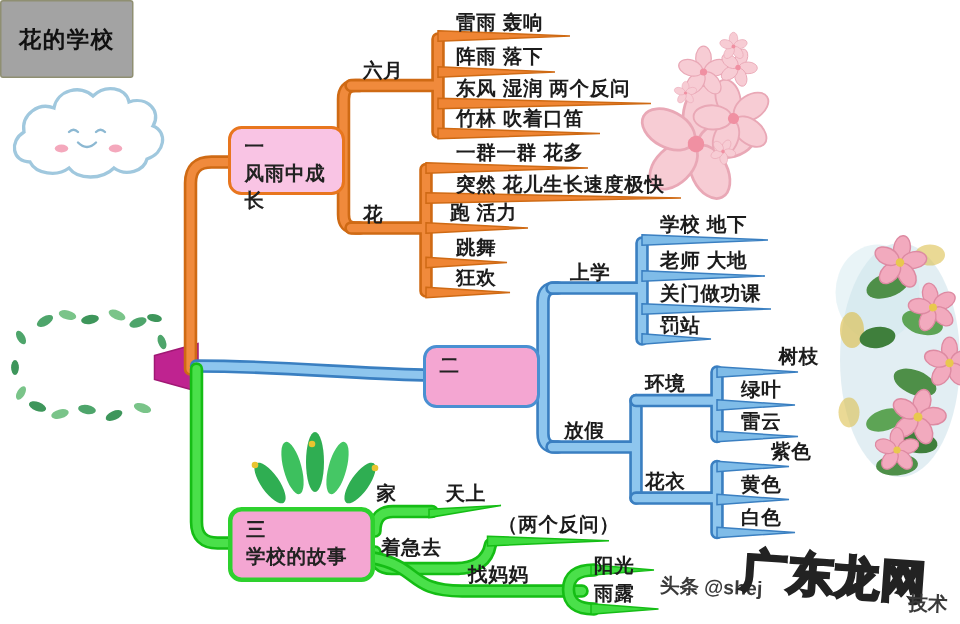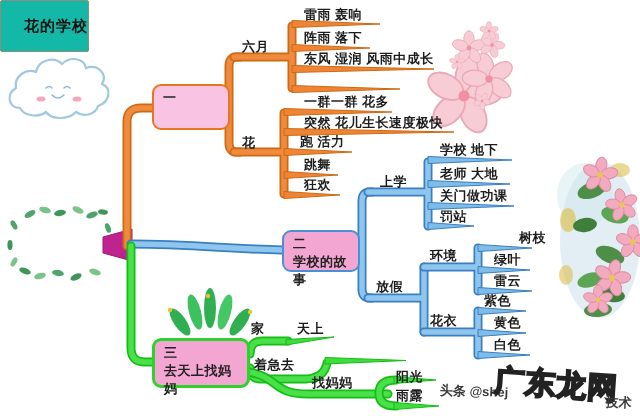--- a/index.html
+++ b/index.html
@@ -8,22 +8,22 @@
   #wires{position:absolute;left:0;top:0;width:640px;height:416px;}
   .lbl{position:absolute;font:700 13px "Liberation Sans",sans-serif;color:#1c1c1c;
        white-space:nowrap;letter-spacing:.5px;line-height:14px;}
   .bx{position:absolute;border-radius:9px;box-sizing:border-box;
       font:700 13px "Liberation Sans",sans-serif;color:#222;line-height:18px;
       padding:3px 4px 0 9px;letter-spacing:.5px;}
   .bx span{display:block;}
   #box1{left:152px;top:84px;width:78px;height:46px;background:#f9c4e4;border:2.5px solid #e8761e;}
   #box2{left:282px;top:230px;width:78px;height:42px;background:#f4a6d2;border:2.5px solid #4a90d2;}
   #box3{left:152px;top:338px;width:98px;height:50px;background:#f4a6d2;border:3px solid #2ed12e;}
-  #boxc{left:18px;top:218px;width:87px;height:50px;background:#14b8a6;border:1.5px solid #8f8f72;
-        border-radius:2px;display:flex;align-items:center;justify-content:flex-end;
+  #boxc{left:18px;top:218px;width:87px;height:50px;background:#a3a3a3;border:1.5px solid #8f8f72;
+        border-radius:2px;display:flex;align-items:center;justify-content:center;
         font:700 15px "Liberation Sans",sans-serif;color:#111;letter-spacing:1px;}
   
   .o-out{stroke:#cf6a14;stroke-width:9;fill:none;stroke-linecap:round;stroke-linejoin:round;}
   .o-in {stroke:#f08a3c;stroke-width:5.5;fill:none;stroke-linecap:round;stroke-linejoin:round;}
   .b-out{stroke:#3a7fc1;stroke-width:9;fill:none;stroke-linecap:round;stroke-linejoin:round;}
   .b-in {stroke:#8ec6ee;stroke-width:5.5;fill:none;stroke-linecap:round;stroke-linejoin:round;}
   .g-out{stroke:#15bd15;stroke-width:9;fill:none;stroke-linecap:round;stroke-linejoin:round;}
   .g-in {stroke:#4ae04a;stroke-width:5.5;fill:none;stroke-linecap:round;stroke-linejoin:round;}
   .o-tap{fill:#ef8534;stroke:#cf6a14;stroke-width:1;}
   .b-tap{fill:#7fbce8;stroke:#3a7fc1;stroke-width:1;}
@@ -197,61 +197,63 @@
       <polygon class="g-tap" points="394,402.5 439,406 394,409.5"></polygon>
     </g>
   </svg>
 
   <div id="boxc" class="">
     <span>花的学校</span>
   </div>
 
   <div id="box1" class="bx">
     <span>一</span>
+    <span>风雨中成长</span>
   </div>
 
   <div id="box2" class="bx">
     <span>二</span>
-    <span>学校的故事</span>
   </div>
 
   <div id="box3" class="bx">
     <span>三</span>
-    <span>去天上找妈妈</span>
+    <span>学校的故事</span>
   </div>
 
   <span class="lbl" style="left:242px;top:40px">六月</span>
   <span class="lbl" style="left:304px;top:8px">雷雨 轰响</span>
   <span class="lbl" style="left:304px;top:31px">阵雨 落下</span>
-  <span class="lbl" style="left:304px;top:52px">东风 湿润 风雨中成长</span>
+  <span class="lbl" style="left:304px;top:52px">东风 湿润 两个反问</span>
+  <span class="lbl" style="left:304px;top:72px">竹林 吹着口笛</span>
   <span class="lbl" style="left:242px;top:136px">花</span>
   <span class="lbl" style="left:304px;top:116px">突然 花儿生长速度极快</span>
   <span class="lbl" style="left:304px;top:95px">一群一群 花多</span>
   <span class="lbl" style="left:300px;top:135px">跑 活力</span>
   <span class="lbl" style="left:304px;top:158px">跳舞</span>
   <span class="lbl" style="left:304px;top:178px">狂欢</span>
 
   <span class="lbl" style="left:380px;top:175px">上学</span>
   <span class="lbl" style="left:440px;top:143px">学校 地下</span>
   <span class="lbl" style="left:440px;top:167px">老师 大地</span>
   <span class="lbl" style="left:440px;top:189px">关门做功课</span>
   <span class="lbl" style="left:440px;top:210px">罚站</span>
   <span class="lbl" style="left:376px;top:280px">放假</span>
   <span class="lbl" style="left:430px;top:249px">环境</span>
   <span class="lbl" style="left:519px;top:231px">树枝</span>
   <span class="lbl" style="left:494px;top:253px">绿叶</span>
   <span class="lbl" style="left:494px;top:274px">雷云</span>
   <span class="lbl" style="left:430px;top:314px">花衣</span>
-  <span class="lbl" style="left:484px;top:294px">紫色</span>
+  <span class="lbl" style="left:514px;top:294px">紫色</span>
   <span class="lbl" style="left:494px;top:316px">黄色</span>
   <span class="lbl" style="left:494px;top:338px">白色</span>
 
   <span class="lbl" style="left:251px;top:322px">家</span>
   <span class="lbl" style="left:297px;top:322px">天上</span>
   <span class="lbl" style="left:254px;top:358px">着急去</span>
+  <span class="lbl" style="left:332px;top:343px">（两个反问）</span>
   <span class="lbl" style="left:312px;top:376px">找妈妈</span>
   <span class="lbl" style="left:396px;top:370px">阳光</span>
   <span class="lbl" style="left:396px;top:389px">雨露</span>
 
   <div id="wm">
     <span class="wm-small" style="left:2px;top:21px">头条 @shej</span>
     <span class="wm-big">广东龙网</span>
     <span class="wm-small" style="left:168px;top:27px">技术</span>
   </div>
 

